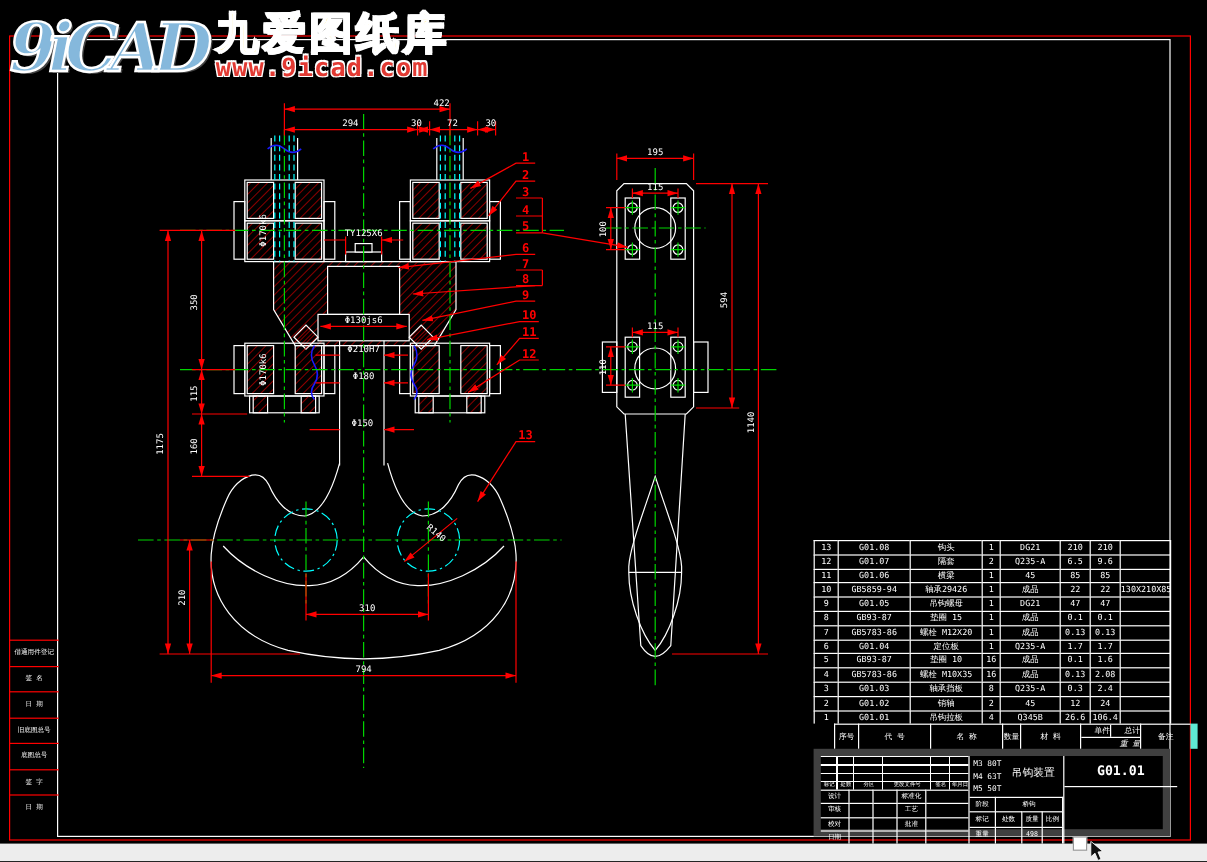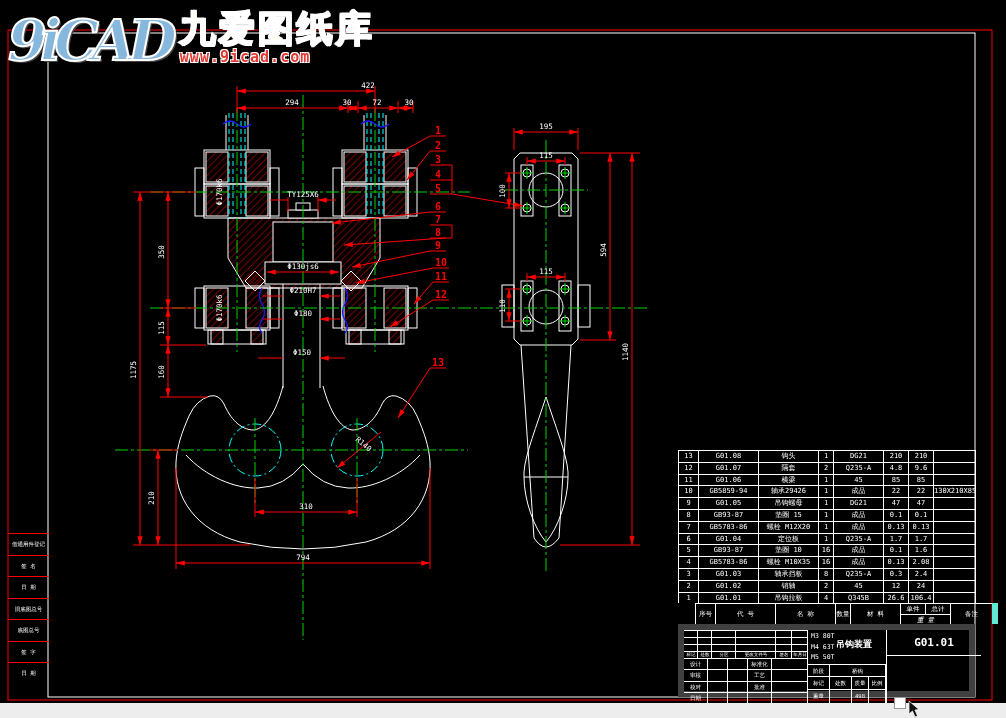--- a/index.html
+++ b/index.html
@@ -20,21 +20,21 @@
   text.bn{fill:#f00;font:bold 10px "DejaVu Sans Mono",monospace;text-anchor:middle}
   
   .ptable{position:absolute;left:678px;top:450px;width:297px;border-right:1px solid #fff;color:#fff;}
   .prow{display:grid;grid-template-columns:20px 60px 60px 15px 50px 25px 25px 42px;height:11.8px;}
   .prow>div{border-left:1px solid #fff;border-top:1px solid #fff;font-size:7px;line-height:11.8px;
             text-align:center;overflow:hidden;white-space:nowrap;}
   .phead{position:absolute;left:695px;top:603px;width:297px;height:21px;display:grid;
          grid-template-columns:20px 60px 60px 15px 50px 50px 42px;color:#fff;border-right:6px solid #5eead4;}
   .phead>div{border-left:1px solid #fff;border-top:1px solid #fff;font-size:6.5px;text-align:center;
              display:flex;align-items:center;justify-content:center;overflow:hidden;}
-  .phead .wsplit{display:block;padding:0;}
+  .phead .wsplit{display:block;padding:0;text-align:right;}
   .phead .wsplit .tophalf{display:flex;height:10px;border-bottom:1px solid #fff;}
   .phead .wsplit .tophalf span{flex:1;line-height:10px;}
   .phead .wsplit .tophalf span:first-child{border-right:1px solid #fff;}
   .phead .wsplit .bothalf{line-height:10px;font-style:italic;}
   
   .tblock{position:absolute;left:678px;top:624px;width:297px;height:73px;border:6px solid #404040;
           box-sizing:border-box;color:#fff;}
   .revgrid{position:absolute;left:0;top:0;width:124px;height:28px;border-right:1px solid #fff;
     background:
       repeating-linear-gradient(#fff 0 1px,transparent 1px 7px),
@@ -47,21 +47,21 @@
   .revlabels span:nth-child(1){width:14px}.revlabels span:nth-child(2){width:14px}
   .revlabels span:nth-child(3){width:24px}.revlabels span:nth-child(4){width:40px}
   .revlabels span:nth-child(5){width:16px}.revlabels span:nth-child(6){width:16px}
   .sigrows{position:absolute;left:0;top:28px;width:124px;height:45px;border-right:1px solid #fff;box-sizing:border-box;}
   .sigrow{display:grid;grid-template-columns:24px 20px 20px 24px 35px;height:11.25px;}
   .sigrow>div{border-top:1px solid #fff;border-right:1px solid #fff;font-size:5.5px;line-height:11px;
               text-align:center;overflow:hidden;}
   .sigrow>div:last-child{border-right:none;}
   .midsec{position:absolute;left:124px;top:0;width:78px;height:73px;}
   .models{position:absolute;left:3px;top:1px;font-size:6.5px;line-height:10.5px;white-space:pre;}
-  .asmtitle{position:absolute;left:28px;top:8px;width:50px;font-size:9px;font-weight:bold;}
+  .asmtitle{position:absolute;left:28px;top:8px;width:50px;font-size:9px;font-weight:normal;text-align:center;}
   .mrowA{position:absolute;left:0;top:34px;width:78px;height:12px;display:grid;grid-template-columns:22px 56px;}
   .mrowB{position:absolute;left:0;top:46px;width:78px;height:13px;display:grid;grid-template-columns:22px 22px 17px 17px;}
   .mrowC{position:absolute;left:0;top:59px;width:78px;height:14px;display:grid;grid-template-columns:22px 22px 17px 17px;}
   .midsec [class^=mrow]>div{border-top:1px solid #fff;border-right:1px solid #fff;font-size:5.5px;
       line-height:12px;text-align:center;overflow:hidden;}
   .mrowC>div{font-size:7.5px;line-height:13px;}
   .rightsec{position:absolute;left:202px;top:0;width:95px;height:73px;border-left:1px solid #fff;box-sizing:border-box;}
   .dno{position:absolute;left:0;top:0;width:100%;height:26px;border-bottom:1px solid #fff;
        font-size:11px;font-weight:bold;text-align:center;line-height:26px;box-sizing:border-box;}
   
@@ -69,21 +69,21 @@
   .mcell{height:20.5px;border-top:1px solid #f00;font-size:5.5px;text-align:center;
          line-height:20.5px;overflow:hidden;white-space:nowrap;}
   
   .logo{position:absolute;left:8px;top:2px;z-index:5;display:flex;align-items:flex-start;}
   .logo-brand{font-family:"DejaVu Serif",serif;font-style:italic;font-weight:bold;font-size:56px;
     line-height:76px;color:#85b8dc;letter-spacing:-7px;
     -webkit-text-stroke:2px #fff;text-shadow:2px 2px 0 #444;text-align:center;}
   .logo-right{margin-left:10px;padding-top:12px;}
   .logo-cn{font-size:36px;font-weight:bold;color:#fde047;letter-spacing:3px;line-height:30px;
     -webkit-text-stroke:1.5px #fff;text-shadow:1px 1px 0 #fff,-1px -1px 0 #fff,1px -1px 0 #fff,-1px 1px 0 #fff;}
-  .logo-url{font-size:15px;font-weight:bold;color:#e23a33;line-height:24px;letter-spacing:1px;
+  .logo-url{font-size:21px;font-weight:bold;color:#e23a33;line-height:24px;letter-spacing:1px;
     text-shadow:1px 1px 0 #fff,-1px -1px 0 #fff,1px -1px 0 #fff,-1px 1px 0 #fff;}
   
   .bstrip{position:absolute;left:0;top:703px;width:1006px;height:15px;background:#ededed;}
   .imgsq{position:absolute;left:894px;top:697px;width:10px;height:10px;background:#fff;border:1px solid #999;}
 </style>
 </head>
 <body>
 
 <div id="stage">
 
@@ -354,21 +354,21 @@
     <div>210</div>
     <div>210</div>
     <div></div>
   </div>
       <div class="prow">
     <div>12</div>
     <div>G01.07</div>
     <div>隔套</div>
     <div>2</div>
     <div>Q235-A</div>
-    <div>4.8</div>
+    <div>6.5</div>
     <div>9.6</div>
     <div></div>
   </div>
       <div class="prow">
     <div>11</div>
     <div>G01.06</div>
     <div>横梁</div>
     <div>1</div>
     <div>45</div>
     <div>85</div>

